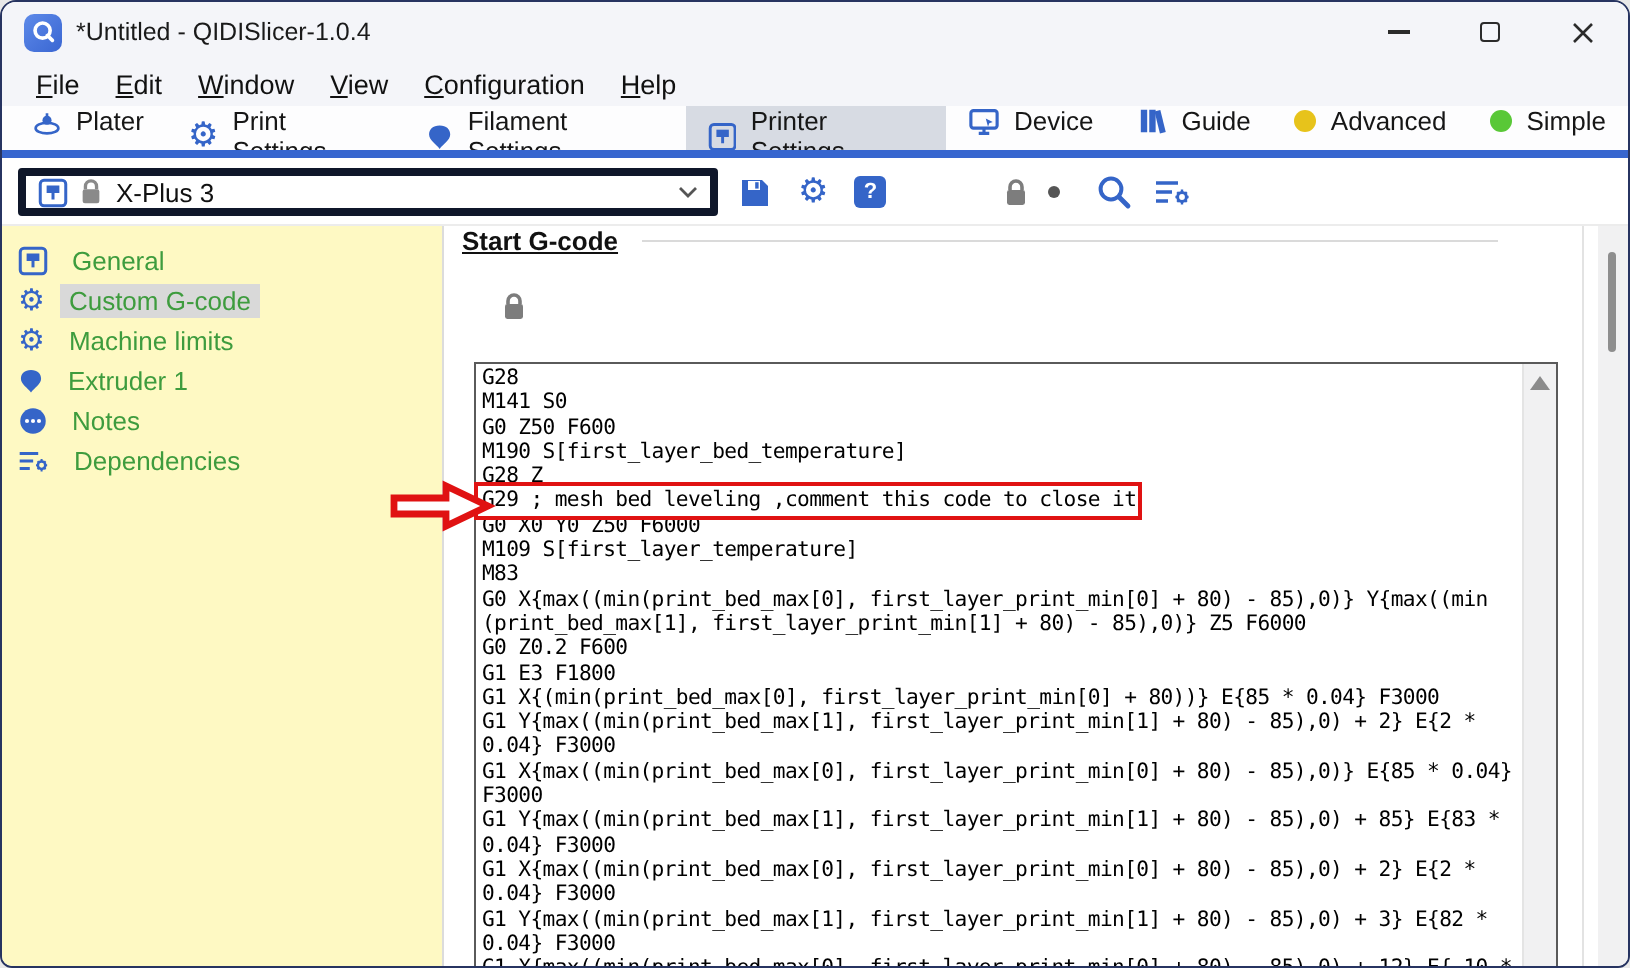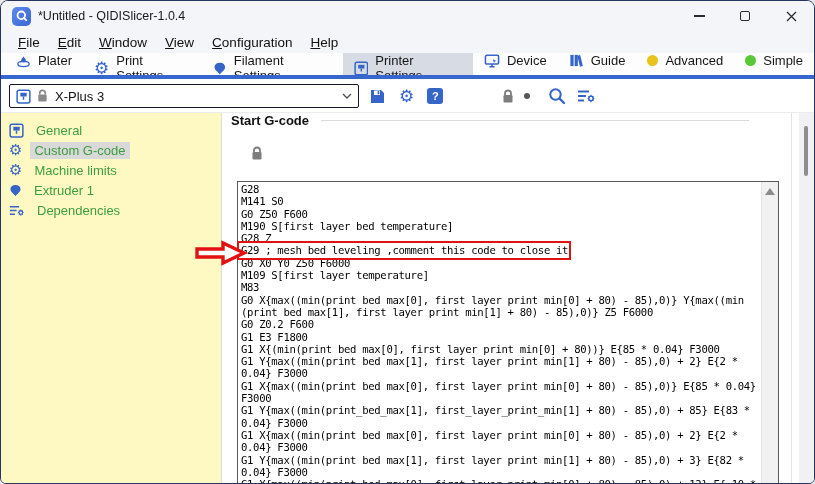--- a/index.html
+++ b/index.html
@@ -26,38 +26,38 @@
   .tabstrip { display:flex; align-items:flex-start; height:22px; padding-left:4px; }
   .tab { display:flex; align-items:center; gap:7px; padding:0 11px; font-size:13px; color:#161616; }
   .tab.selected { background:#d7dbe3; }
   .tab-underline { position:absolute; left:0; top:22px; width:100%; height:4px; background:#3766cf; }
   .modes { margin-left:auto; display:flex; align-items:stretch; }
   .mode { display:flex; align-items:center; gap:7px; padding:0 11px; font-size:13px; color:#161616; }
   .mode-dot { width:11px; height:11px; border-radius:50%; }
   .mode.expert { background:#d6d6d6; font-weight:bold; }
   
   .toolbar { position:absolute; left:0; top:78px; width:100%; height:34px; background:#fff; display:flex; align-items:center; padding-left:8px; }
-  .preset-combo { width:350px; height:24px; border:1px solid #0f172a; border-radius:2px; background:#fff; display:flex; align-items:center; padding:0 6px; }
+  .preset-combo { width:350px; height:24px; border:4px solid #0f172a; border-radius:2px; background:#fff; display:flex; align-items:center; padding:0 6px; }
   .preset-combo .label { font-size:13px; color:#111; margin-left:6px; }
   .combo-arrow { margin-left:auto; }
   .tool-ic { display:flex; align-items:center; justify-content:center; }
   .gear-glyph { font-family:"DejaVu Sans", sans-serif; color:#3565c8; font-size:17px; line-height:1; }
   .help-badge { width:16px; height:16px; background:#3565c8; border-radius:3px; color:#fff; font-weight:bold; font-size:11px; display:flex; align-items:center; justify-content:center; }
   .help-badge::after { content:"?"; }
   .small-dot { width:6px; height:6px; border-radius:50%; background:#555; }
   
   .content-top-line { position:absolute; left:0; top:111px; width:100%; height:1px; background:#ececec; }
   .sidebar { position:absolute; left:0; top:112px; width:220px; height:372px; background:#fef9c3; }
   .side-row { display:flex; align-items:center; gap:8px; height:20px; padding-left:8px; margin-top:0; }
   .side-row:first-child { margin-top:7px; }
   .side-label { font-size:13px; color:#3e9c3e; padding:1px 4px; }
   .side-row.selected .side-label { background:#d9d9d9; }
   .v-divider { position:absolute; left:220px; top:112px; width:1px; height:372px; background:#dcdcdc; }
   
-  .section-title { position:absolute; left:230px; top:112px; font-size:13px; font-weight:bold; color:#111; }
+  .section-title { position:absolute; left:230px; top:112px; font-size:13px; font-weight:bold; color:#111;text-decoration:underline; }
   .section-line { position:absolute; left:320px; top:119px; width:428px; height:1px; background:#dadada; }
   .section-lock { position:absolute; left:249px; top:145px; }
   .section-dot { position:absolute; left:269px; top:151px; }
   
   .gcode-box { position:absolute; left:236px; top:180px; width:542px; height:340px; border:1px solid #5a5a5a; background:#fff; }
   .gcode-lines { position:absolute; left:3px; top:1px; width:520px;
     font-family:"DejaVu Sans Mono", monospace; font-size:10.6px; letter-spacing:-0.32px; color:#000; }
   .gl { height:12.3px; line-height:12.3px; white-space:pre; overflow:hidden; }
   .gcode-scroll { position:absolute; right:0; top:0; width:17px; height:100%; background:#f1f1f2; border-left:1px solid #e4e4e4; }
   .scroll-up-arrow { position:absolute; left:3px; top:6px; width:0; height:0;
@@ -238,20 +238,29 @@
     </div>
     <div class="side-row">
       <span class="gear-glyph" style="font-size:15px">⚙</span>
       <span class="side-label">Machine limits</span>
     </div>
     <div class="side-row">
       <svg width="13" height="15" viewBox="0 0 16 16">
         <path d="M8 1.2 C12 1.2 14.2 3.4 14.2 6.6 C14.2 10 10 12.2 8 15 C6 12.2 1.8 10 1.8 6.6 C1.8 3.4 4 1.2 8 1.2 Z" fill="#3565c8"></path>
       </svg>
       <span class="side-label">Extruder 1</span>
+    </div>
+    <div class="side-row">
+      <svg width="15" height="15" viewBox="0 0 16 16">
+        <circle cx="8" cy="8" r="6.8" fill="#3565c8"></circle>
+        <circle cx="4.8" cy="8" r="1.1" fill="#fff"></circle>
+          <circle cx="8" cy="8" r="1.1" fill="#fff"></circle>
+          <circle cx="11.2" cy="8" r="1.1" fill="#fff"></circle>
+      </svg>
+      <span class="side-label">Notes</span>
     </div>
     <div class="side-row">
       <svg width="16" height="15" viewBox="0 0 19 16">
         <path d="M1 3.5 h11 M1 8 h8 M1 12.5 h6" stroke="#3565c8" stroke-width="1.8"></path>
         <circle cx="14" cy="10.5" r="2.2" fill="none" stroke="#3565c8" stroke-width="1.5"></circle>
         <path d="M14 6.8 v1.4 M14 12.8 v1.4 M10.7 10.5 h1.4 M15.9 10.5 h1.4 M11.6 8.1 l1 1 M15.4 11.9 l1 1 M16.4 8.1 l-1 1 M12.6 11.9 l-1 1" stroke="#3565c8" stroke-width="1.2"></path>
       </svg>
       <span class="side-label">Dependencies</span>
     </div>
   </div>

